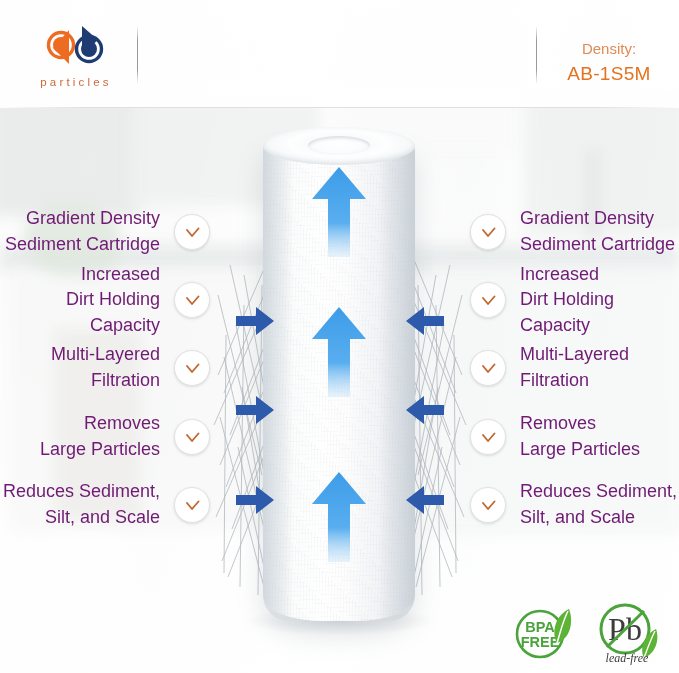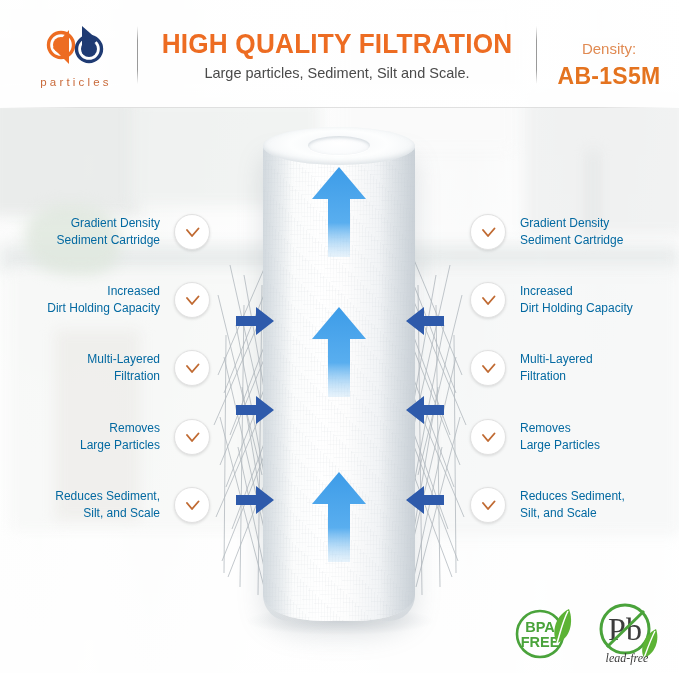--- a/index.html
+++ b/index.html
@@ -112,40 +112,40 @@
   }
 
   .filter-block {
     position: absolute;
     left: 545px; top: 38px;
     width: 128px;
     text-align: center;
     line-height: 1.45;
   }
   .filter-label { font-size: 15px; color: #e08a52; }
-  .filter-code  { font-size: 23px; color: #e4731f; font-weight: bold; letter-spacing: 0.3px; }
+  .filter-code  { font-size: 19px; color: #e4731f; font-weight: normal; letter-spacing: 0.3px; }
 
   
   .col { position: absolute; top: 200px; }
   .col-left  { left: 0px;   width: 210px; }
   .col-right { left: 470px; width: 210px; }
 
   .feat-row {
     position: absolute;
     display: flex;
     align-items: center;
     height: 44px;
   }
   .col-left  .feat-row { right: 0; flex-direction: row; }
   .col-right .feat-row { left: 0;  flex-direction: row; }
 
   .feat-text {
-    font-size: 12px;
+    font-size: 18px;
     line-height: 1.42;
-    color: #0369a1;
+    color: #701a75;
     font-family: "Liberation Sans", sans-serif;
     white-space: pre-line;
   }
   .col-left  .feat-text { text-align: right; padding-right: 14px; }
   .col-right .feat-text { text-align: left;  padding-left: 14px; }
 
   .check-circle {
     flex: 0 0 auto;
     width: 34px; height: 34px;
     border-radius: 50%;
@@ -268,24 +268,20 @@
           <circle cx="45" cy="25" r="12.5" fill="none" stroke="#1f3b73" stroke-width="3.4"></circle>
           <circle cx="45" cy="25" r="8" fill="#1f3b73"></circle>
         </svg>
       </div>
       <div class="logo-word">particles</div>
     </div>
 
     <div class="divider divider-left"></div>
     <div class="divider divider-right"></div>
 
-    <div class="title-block">
-      <div class="title-main">HIGH QUALITY FILTRATION</div>
-      <div class="title-sub">Large particles, Sediment, Silt and Scale.</div>
-    </div>
 
     <div class="filter-block">
       <div class="filter-label">Density:</div>
       <div class="filter-code">AB-1S5M</div>
     </div>
   </div>
   <div class="header-rule"></div>
 
   <div class="cartridge-zone">
 

